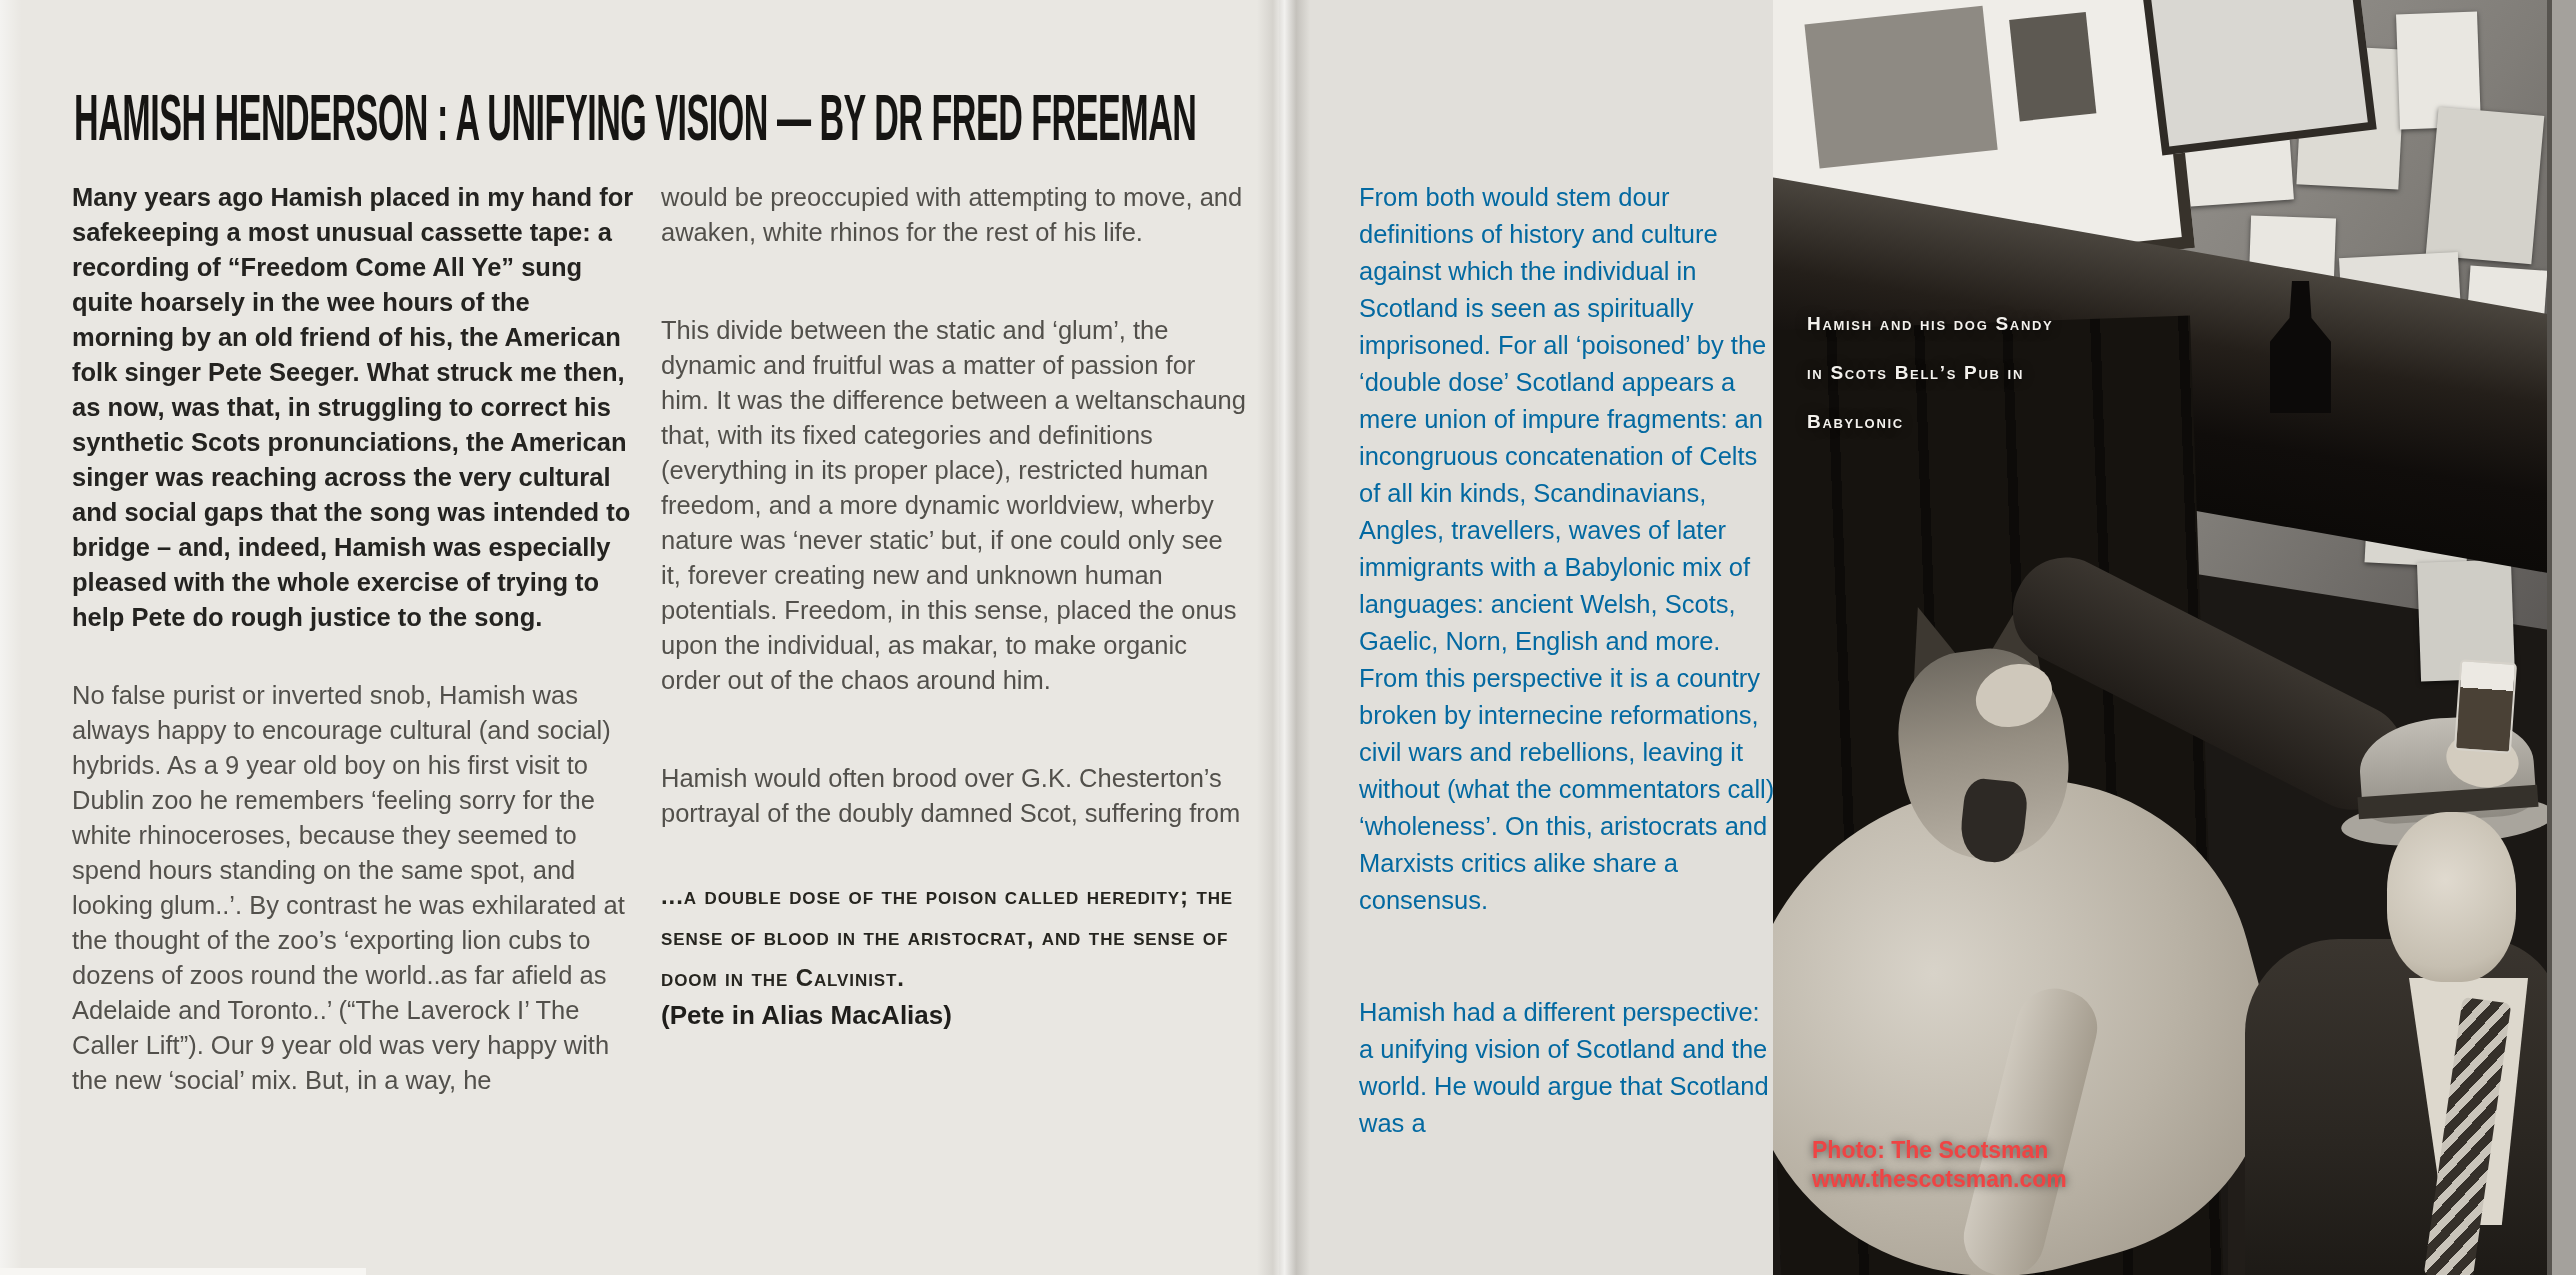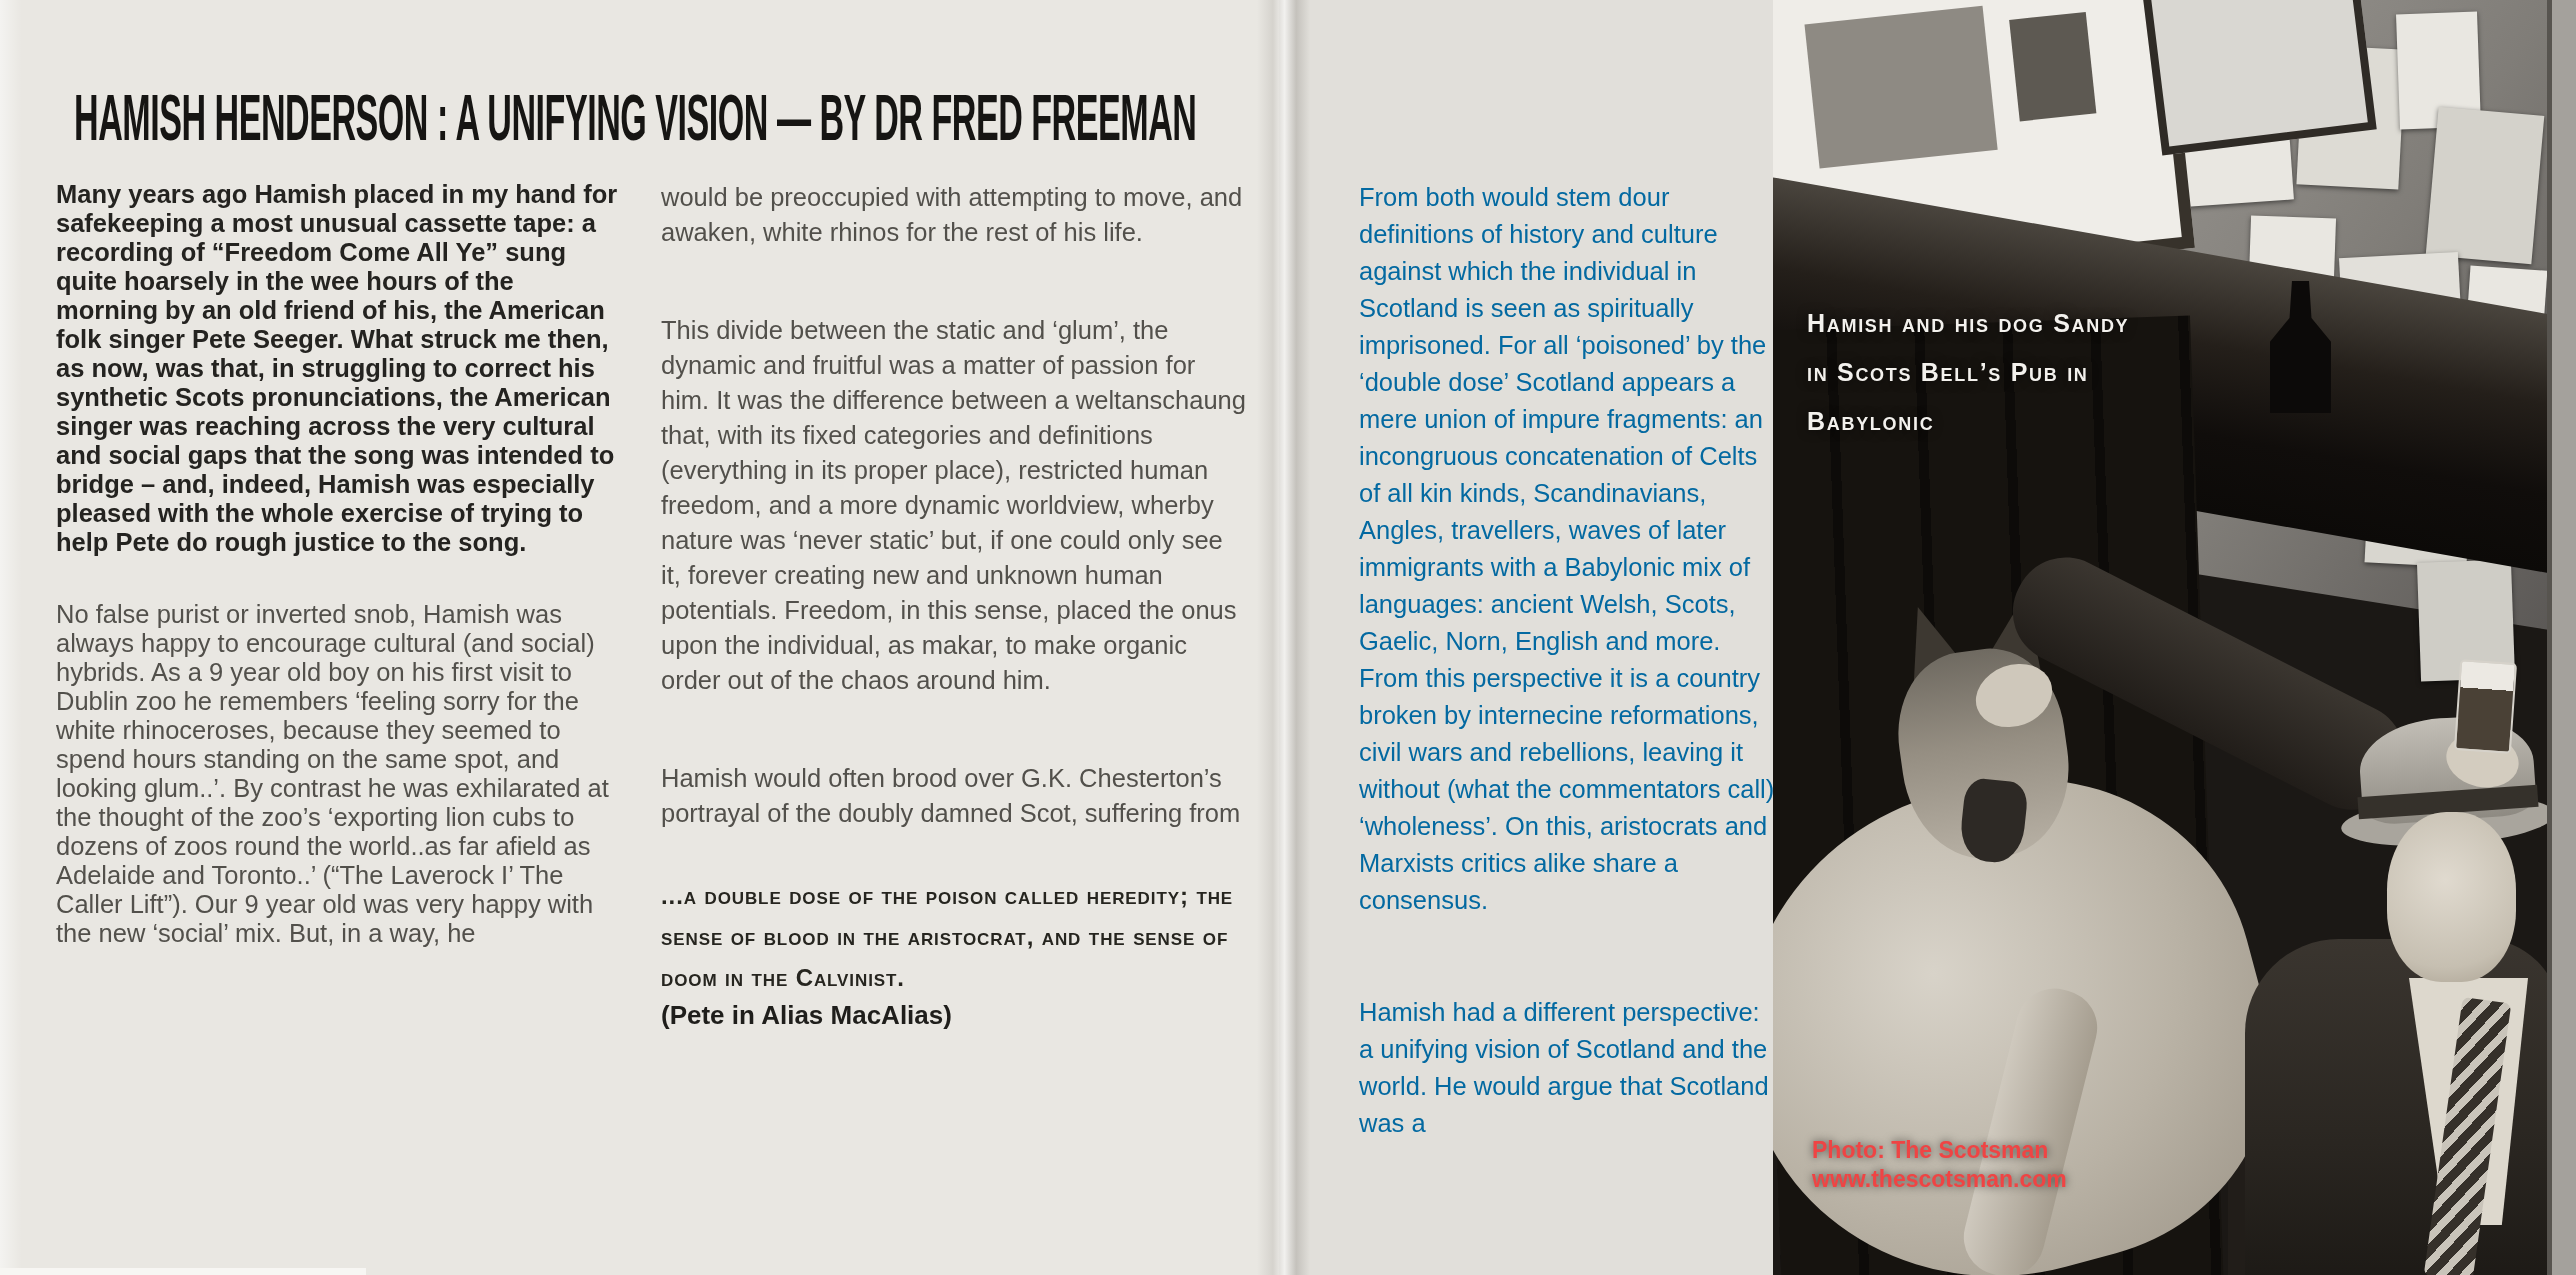--- a/index.html
+++ b/index.html
@@ -13,21 +13,21 @@
   .gutter{position:absolute;left:1257px;top:0;width:53px;height:1275px;
       background:linear-gradient(90deg,rgba(110,105,96,0) 0%,rgba(110,105,96,.16) 30%,
                  rgba(255,255,255,.55) 52%,rgba(95,90,82,.22) 74%,rgba(95,90,82,0) 100%);z-index:5;}
   
   .title{position:absolute;left:74px;top:63px;color:#161513;white-space:nowrap;}
   .title-inner{display:inline-block;font-size:62px;font-weight:700;letter-spacing:-0.9px;
       transform:scale(.55,1.04);transform-origin:left top;}
   
   .col{position:absolute;font-size:25.5px;color:#52504b;}
   .col p{margin:0;}
-  .col1{left:56px;top:180px;width:563px;line-height:29px;}
+  .col1{left:72px;top:180px;width:563px;line-height:35px;}
   .col1 .lead{font-weight:700;color:#242320;margin-bottom:43px;}
   .col2{left:661px;top:180px;width:587px;line-height:35px;}
   .col2 .p1{margin-bottom:63px;}
   .col2 .p2{margin-bottom:63px;}
   .col2 .p3{margin-bottom:44px;}
   .col3{left:1359px;top:179px;width:420px;line-height:37px;color:#0369a1;}
   .col3 .p1{margin-bottom:75px;}
   .quote{font-variant:small-caps;font-weight:700;font-size:24px;line-height:41px;
          letter-spacing:0.9px;color:#26251f;margin-bottom:5.1px;}
   .quote-src{font-weight:700;color:#1f1e1b;font-size:26px;}
@@ -88,21 +88,21 @@
   .face{position:absolute;left:614px;top:812px;width:129px;height:170px;background:
          radial-gradient(circle at 45% 40%,#e0dacf 0%,#c6bfb1 70%,#a89f90 100%);
          border-radius:46% 46% 42% 42%;}
   .glass{position:absolute;left:684px;top:661px;width:53px;height:87px;transform:rotate(4deg);
          background:linear-gradient(180deg,#ece9e3 0 30%,#4a4136 30% 100%);
          border:2.6px solid #d6d2ca;border-radius:5.1px;}
   .glass-hand{position:absolute;left:673px;top:733px;width:73px;height:54px;background:#d3ccbf;
          border-radius:50%;transform:rotate(12deg);}
   
   .photo-caption{position:absolute;left:34px;top:299px;font-variant:small-caps;font-weight:700;
-         font-size:25px;line-height:49px;letter-spacing:1.7px;color:#f3f1ed;z-index:9;
+         font-size:19px;line-height:49px;letter-spacing:1.7px;color:#f3f1ed;z-index:9;
          text-shadow:0 0 10.2px rgba(0,0,0,.6);}
   .photo-credit{position:absolute;left:39px;top:1136px;font-weight:700;font-size:23px;
          line-height:29px;color:#ef4444;z-index:9;text-shadow:0 0 8.5px rgba(0,0,0,.6);}
   .scan-edge{position:absolute;left:2547px;top:0;width:29px;height:1275px;z-index:6;
          background:linear-gradient(90deg,#57544f 0 5.1px,#a4a19c 5.1px 100%);}
 </style>
 </head>
 <body>
 
 <div class="spread">

